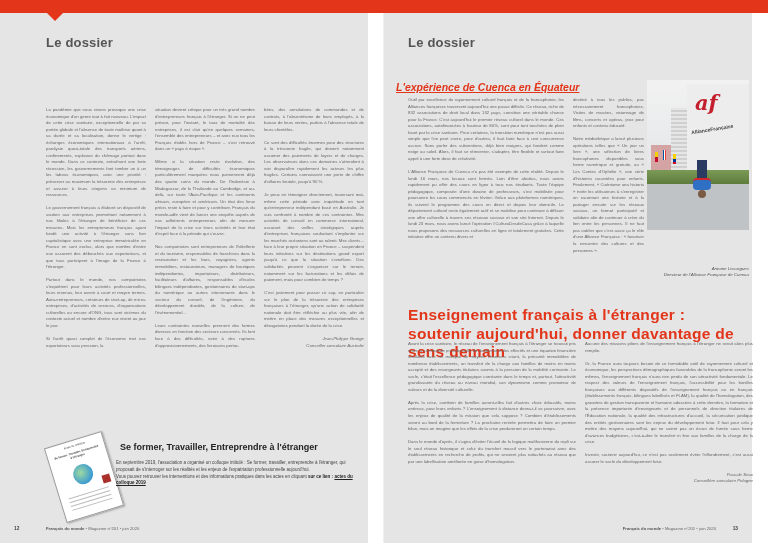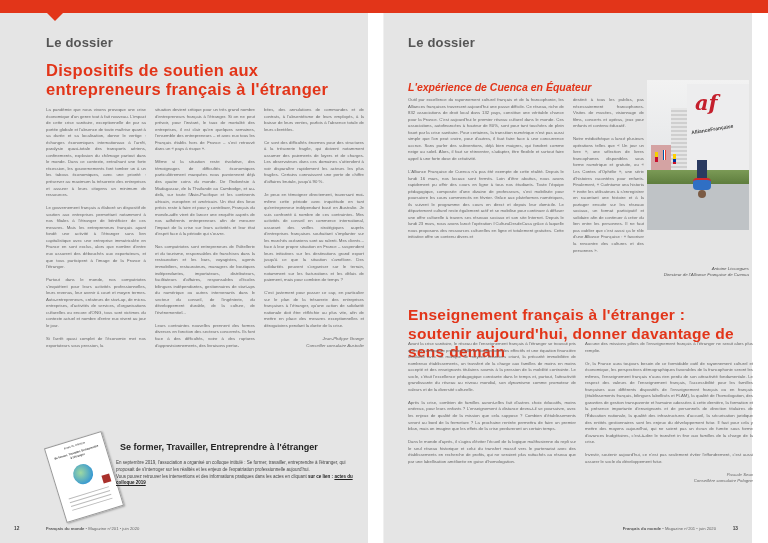--- a/index.html
+++ b/index.html
@@ -63,21 +63,20 @@
 </style>
 </head>
 <body>
 
 <div class="page page-left">
   <div class="topbar"></div>
   <div class="topbar-notch"></div>
 
   <div class="section-label">Le dossier</div>
 
-  <div class="headline" style="left:46px; top:61px; width:320px;">Dispositifs de soutien aux entrepreneurs français à l'étranger</div>
 
   <div class="cols" style="left:46px; top:107px; width:320px;">
     <div class="col" style="width:100px;">
       <p>La pandémie que nous vivons provoque une crise économique d'un genre tout à fait nouveau. L'impact de cette crise sanitaire, exceptionnelle de par sa portée globale et l'absence de toute maîtrise quant à sa durée et sa localisation, donne le vertige : échanges économiques internationaux à l'arrêt, paralysie quasi-totale des transports aériens, confinements, explosion du chômage partout dans le monde. Dans ce contexte, entraînant une forte récession, les gouvernements font tomber un à un les tabous économiques, avec une priorité : préserver au maximum la trésorerie des entreprises et assurer à leurs citoyens un minimum de ressources.</p>
       <p>Le gouvernement français a élaboré un dispositif de soutien aux entreprises permettant notamment à nos filiales à l'étranger de bénéficier de ces mesures. Mais les entrepreneurs français ayant fondé une activité à l'étranger sans lien capitalistique avec une entreprise immatriculée en France en sont exclus, alors que nombre d'entre eux assurent des débouchés aux exportateurs, et que tous participent à l'image de la France à l'étranger.</p>
       <p>Partout dans le monde, nos compatriotes s'inquiètent pour leurs activités professionnelles, leurs revenus, leur avenir à court et moyen termes. Auto-entrepreneurs, créateurs de start-up, de micro-entreprises, d'activités de services, d'organisations culturelles ou encore d'ONG, tous sont victimes du contexte actuel et nombre d'entre eux vivent au jour le jour.</p>
       <p>Si l'arrêt quasi complet de l'économie met nos exportateurs sous pression, la</p>
     </div>
     <div class="col" style="width:100px;">
       <p>situation devient critique pour un très grand nombre d'entrepreneurs français à l'étranger. Si on ne peut prévoir, pour l'instant, le taux de mortalité des entreprises, il est clair qu'en quelques semaines, l'ensemble des entrepreneurs – et avec eux tous les Français établis hors de France – s'est retrouvé dans un « pays à risque ».</p>
@@ -119,21 +118,21 @@
   </div>
 </div>
 
 <div class="divider"></div>
 
 <div class="page page-right">
   <div class="topbar"></div>
 
   <div class="section-label">Le dossier</div>
 
-  <div class="subhead" style="left:24px; top:81px;">L'expérience de Cuenca en Équateur</div>
+  <div class="subhead" style="left:12px; top:81px;text-decoration:underline;">L'expérience de Cuenca en Équateur</div>
 
   <div class="cols" style="left:24px; top:97px; width:236px;">
     <div class="col" style="width:158px;">
       <p>Outil par excellence du rayonnement culturel français et de la francophonie, les Alliances françaises traversent aujourd'hui une passe difficile. Ce réseau, riche de 832 associations de droit local dans 132 pays, constitue une véritable chance pour la France. C'est aujourd'hui le premier réseau culturel dans le monde. Ces associations, autofinancées à hauteur de 80%, sont pour tant touchées de plein fouet par la crise sanitaire. Pour certaines, la transition numérique n'est pas aussi simple que l'on peut croire, pour d'autres, il faut faire face à une concurrence accrue. Sans parler des subventions, déjà bien maigres, qui fondent comme neige au soleil. Alors, il faut se réinventer, s'adapter, être flexible et surtout faire appel à une forte dose de créativité.</p>
       <p>L'Alliance Française de Cuenca n'a pas été exempte de cette réalité. Depuis le lundi 16 mars, nos locaux sont fermés. Loin d'être abattus, nous avons rapidement pu offrir des cours en ligne à tous nos étudiants. Toute l'équipe pédagogique, composée d'une dizaine de professeurs, s'est mobilisée pour poursuivre les cours commencés en février. Grâce aux plateformes numériques, ils suivent le programme des cours en direct et depuis leur domicile. Le département culturel reste également actif et se mobilise pour continuer à diffuser une offre culturelle à travers ses réseaux sociaux et son site Internet. Depuis le lundi 23 mars, nous avons lancé l'opération #CulturaDesdeCasa grâce à laquelle nous proposons des ressources culturelles en ligne et totalement gratuites. Cette initiative offre un contenu divers et</p>
     </div>
     <div class="col" style="width:72px;">
       <p>destiné à tous les publics, pas nécessairement francophones. Visites de musées, visionnage de films, concerts et opéras, jeux pour enfants et contenu éducatif.</p>
       <p>Notre médiathèque a lancé plusieurs opérations telles que « Un jour un livre », une sélection de livres francophones disponibles sous forme numérique et gratuite, ou « Les Contes d'Ophélie », une série d'histoires racontées pour enfants. Finalement, « Cuéntame una historia » invite les utilisateurs à s'enregistrer en racontant une histoire et à la partager ensuite sur les réseaux sociaux, un format participatif et solidaire afin de continuer à créer du lien entre les personnes. Il ne faut pas oublier que c'est aussi ça le rôle d'une Alliance Française : « favoriser la rencontre des cultures et des personnes ».</p>
     </div>

